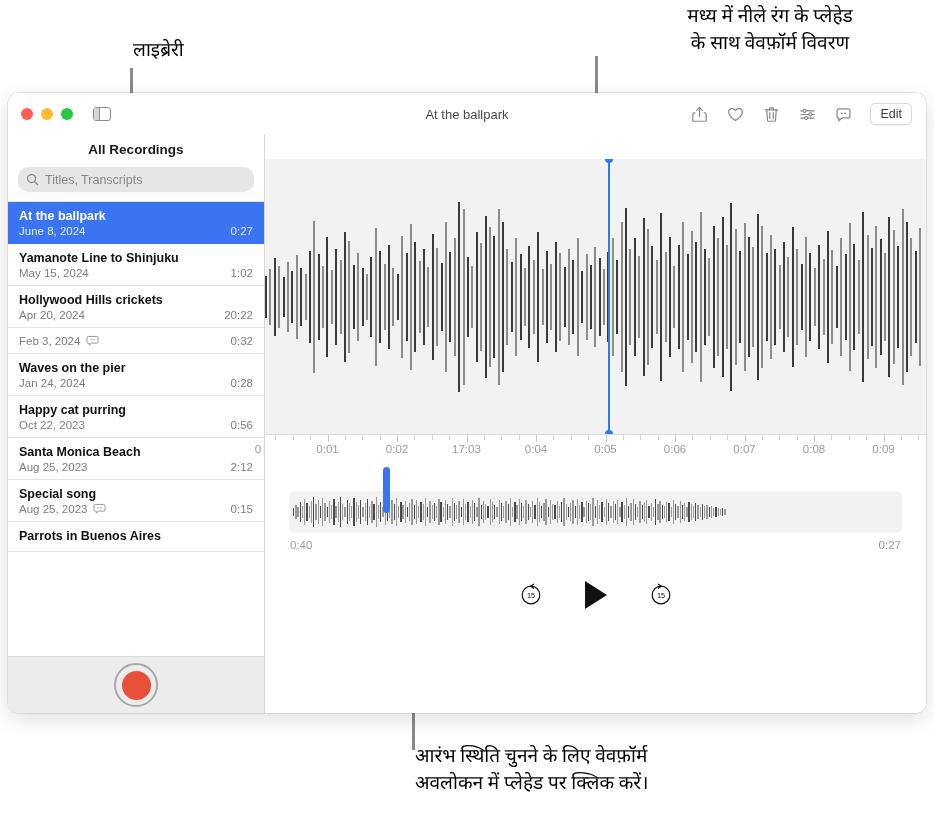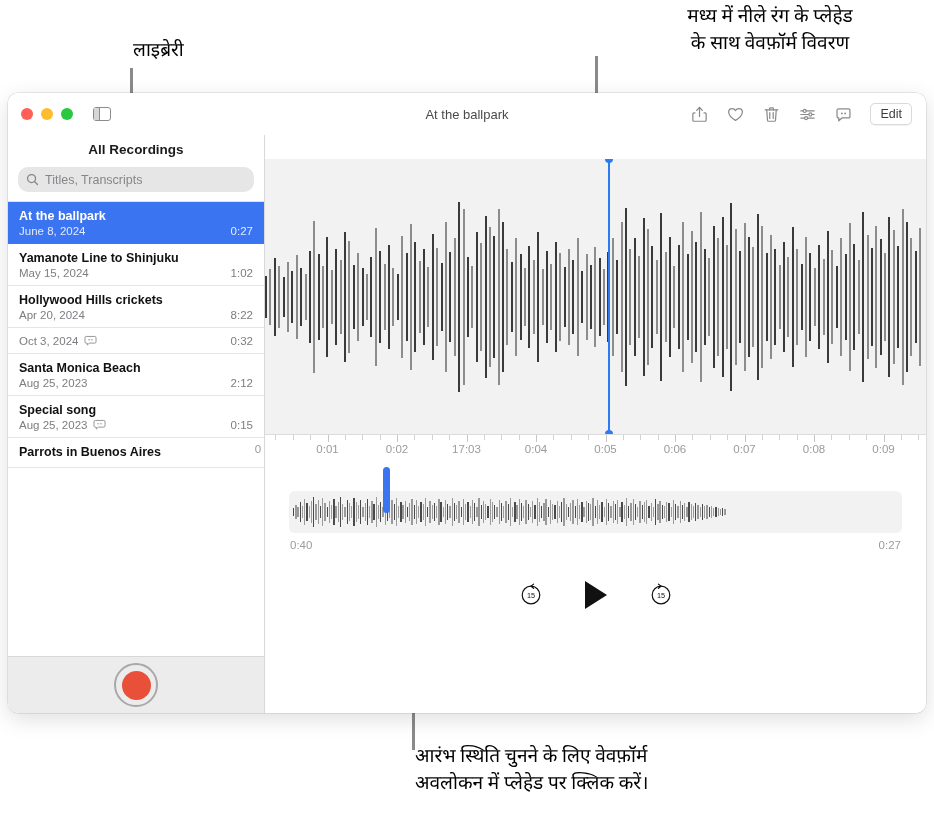--- a/index.html
+++ b/index.html
@@ -317,34 +317,48 @@
             <div class="rec-title">Yamanote Line to Shinjuku</div>
             <div class="rec-meta">
               <span class="rec-date">May 15, 2024</span>
               <span class="rec-dur">1:02</span>
             </div>
           </div>
           <div class="rec-row">
             <div class="rec-title">Hollywood Hills crickets</div>
             <div class="rec-meta">
               <span class="rec-date">Apr 20, 2024</span>
-              <span class="rec-dur">8:22</span>
+              <span class="rec-dur">20:22</span>
             </div>
           </div>
           <div class="rec-row">
             <div class="rec-meta">
-              <span class="rec-date">Oct 3, 2024</span>
+              <span class="rec-date">Feb 3, 2024</span>
               <span class="transcript-badge">
                 <svg width="13" height="12" viewBox="0 0 16 14" fill="none" stroke="#8a8a8e" stroke-width="1.1" stroke-linejoin="round">
                   <path d="M1.2 3 A1.6 1.6 0 0 1 2.8 1.4 h10.4 A1.6 1.6 0 0 1 14.8 3 v5 a1.6 1.6 0 0 1 -1.6 1.6 H6.6 L4 12 V9.6 H2.8 A1.6 1.6 0 0 1 1.2 8 Z"></path>
                   <circle cx="6.2" cy="5.5" r="0.85" fill="#8a8a8e" stroke="none"></circle>
                   <circle cx="9.8" cy="5.5" r="0.85" fill="#8a8a8e" stroke="none"></circle>
                 </svg>
               </span>
               <span class="rec-dur">0:32</span>
+            </div>
+          </div>
+          <div class="rec-row">
+            <div class="rec-title">Waves on the pier</div>
+            <div class="rec-meta">
+              <span class="rec-date">Jan 24, 2024</span>
+              <span class="rec-dur">0:28</span>
+            </div>
+          </div>
+          <div class="rec-row">
+            <div class="rec-title">Happy cat purring</div>
+            <div class="rec-meta">
+              <span class="rec-date">Oct 22, 2023</span>
+              <span class="rec-dur">0:56</span>
             </div>
           </div>
           <div class="rec-row">
             <div class="rec-title">Santa Monica Beach</div>
             <div class="rec-meta">
               <span class="rec-date">Aug 25, 2023</span>
               <span class="rec-dur">2:12</span>
             </div>
           </div>
           <div class="rec-row">

